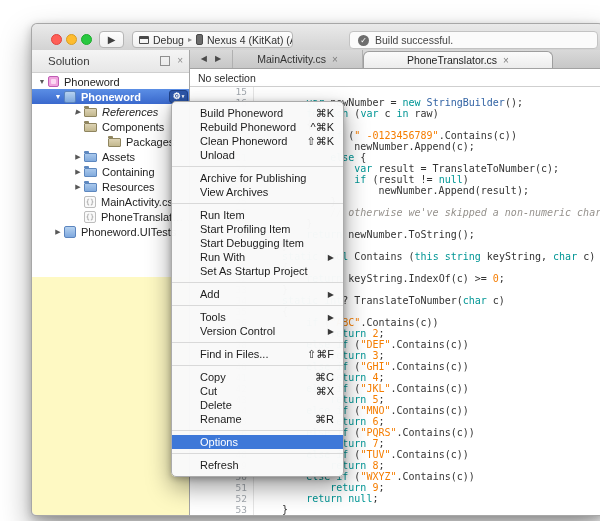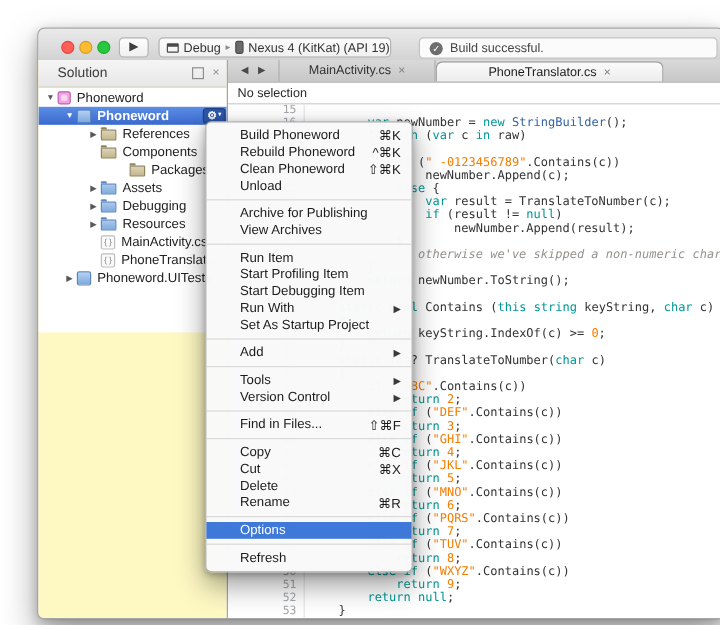--- a/index.html
+++ b/index.html
@@ -25,21 +25,21 @@
   .t-red{left:19px;background:#ff5f57;border:1px solid #e0443e;box-sizing:border-box;}
   .t-yellow{left:34px;background:#febc2e;border:1px solid #d89e24;box-sizing:border-box;}
   .t-green{left:49px;background:#28c840;border:1px solid #1aad2b;box-sizing:border-box;}
   .tb-btn{
     position:absolute;box-sizing:border-box;height:17px;top:7px;
     background:linear-gradient(#fdfdfd,#f0f0f0);border:1px solid #b5b5b5;
     border-radius:4px;display:flex;align-items:center;
   }
   .play-btn{left:67px;width:25px;justify-content:center;}
   .play-glyph{color:#3f3f3f;font-size:10px;line-height:1;}
-  .combo{left:100px;width:194px;padding:0 6px;gap:4px;font-size:10.5px;color:#333;white-space:nowrap;overflow:hidden;}
+  .combo{left:100px;width:161px;padding:0 6px;gap:4px;font-size:10.5px;color:#333;white-space:nowrap;overflow:hidden;}
   .win-icon{width:10px;height:8px;border:1px solid #4a4a4a;border-top:3px solid #4a4a4a;border-radius:1px;box-sizing:border-box;flex:0 0 auto;}
   .combo-chev{color:#8d8d8d;font-size:8px;}
   .phone-icon{width:7px;height:11px;border:1px solid #4a4a4a;border-radius:2px;box-sizing:border-box;background:#6b6b6b;flex:0 0 auto;}
   .status-pill{
     position:absolute;left:317px;top:7px;width:249px;height:18px;box-sizing:border-box;
     background:#fbfbfb;border:1px solid #c3c3c3;border-radius:4px;
     display:flex;align-items:center;padding:0 8px;gap:6px;
   }
   .check-icon{
     width:11px;height:11px;border-radius:50%;background:#6e6e6e;color:#fff;
@@ -170,21 +170,21 @@
         </div>
         <div class="tree-row sel" style="padding-left: 20px;">
           <span class="tw-arrow">▼</span>
           <span class="tw-icon ic-project"></span>
           <span class="tw-label">Phoneword</span>
           <span class="gear-btn">
             <span class="gear-glyph">⚙</span>
             <span class="gear-chev">▾</span>
           </span>
         </div>
-        <div class="tree-row" style="padding-left: 40px;">
+        <div class="tree-row" style="padding-left: 40px; font-style: italic;">
           <span class="tw-arrow">▶</span>
           <span class="tw-icon ic-folder-tan"></span>
           <span class="tw-label">References</span>
         </div>
         <div class="tree-row" style="padding-left: 40px;">
           <span class="tw-arrow"></span>
           <span class="tw-icon ic-folder-tan"></span>
           <span class="tw-label">Components</span>
         </div>
         <div class="tree-row" style="padding-left: 64px;">
@@ -193,21 +193,21 @@
           <span class="tw-label">Packages</span>
         </div>
         <div class="tree-row" style="padding-left: 40px;">
           <span class="tw-arrow">▶</span>
           <span class="tw-icon ic-folder"></span>
           <span class="tw-label">Assets</span>
         </div>
         <div class="tree-row" style="padding-left: 40px;">
           <span class="tw-arrow">▶</span>
           <span class="tw-icon ic-folder"></span>
-          <span class="tw-label">Debugging</span>
+          <span class="tw-label">Containing</span>
         </div>
         <div class="tree-row" style="padding-left: 40px;">
           <span class="tw-arrow">▶</span>
           <span class="tw-icon ic-folder"></span>
           <span class="tw-label">Resources</span>
         </div>
         <div class="tree-row" style="padding-left: 40px;">
           <span class="tw-arrow"></span>
           <span class="tw-icon ic-cs">{}</span>
           <span class="tw-label">MainActivity.cs</span>

